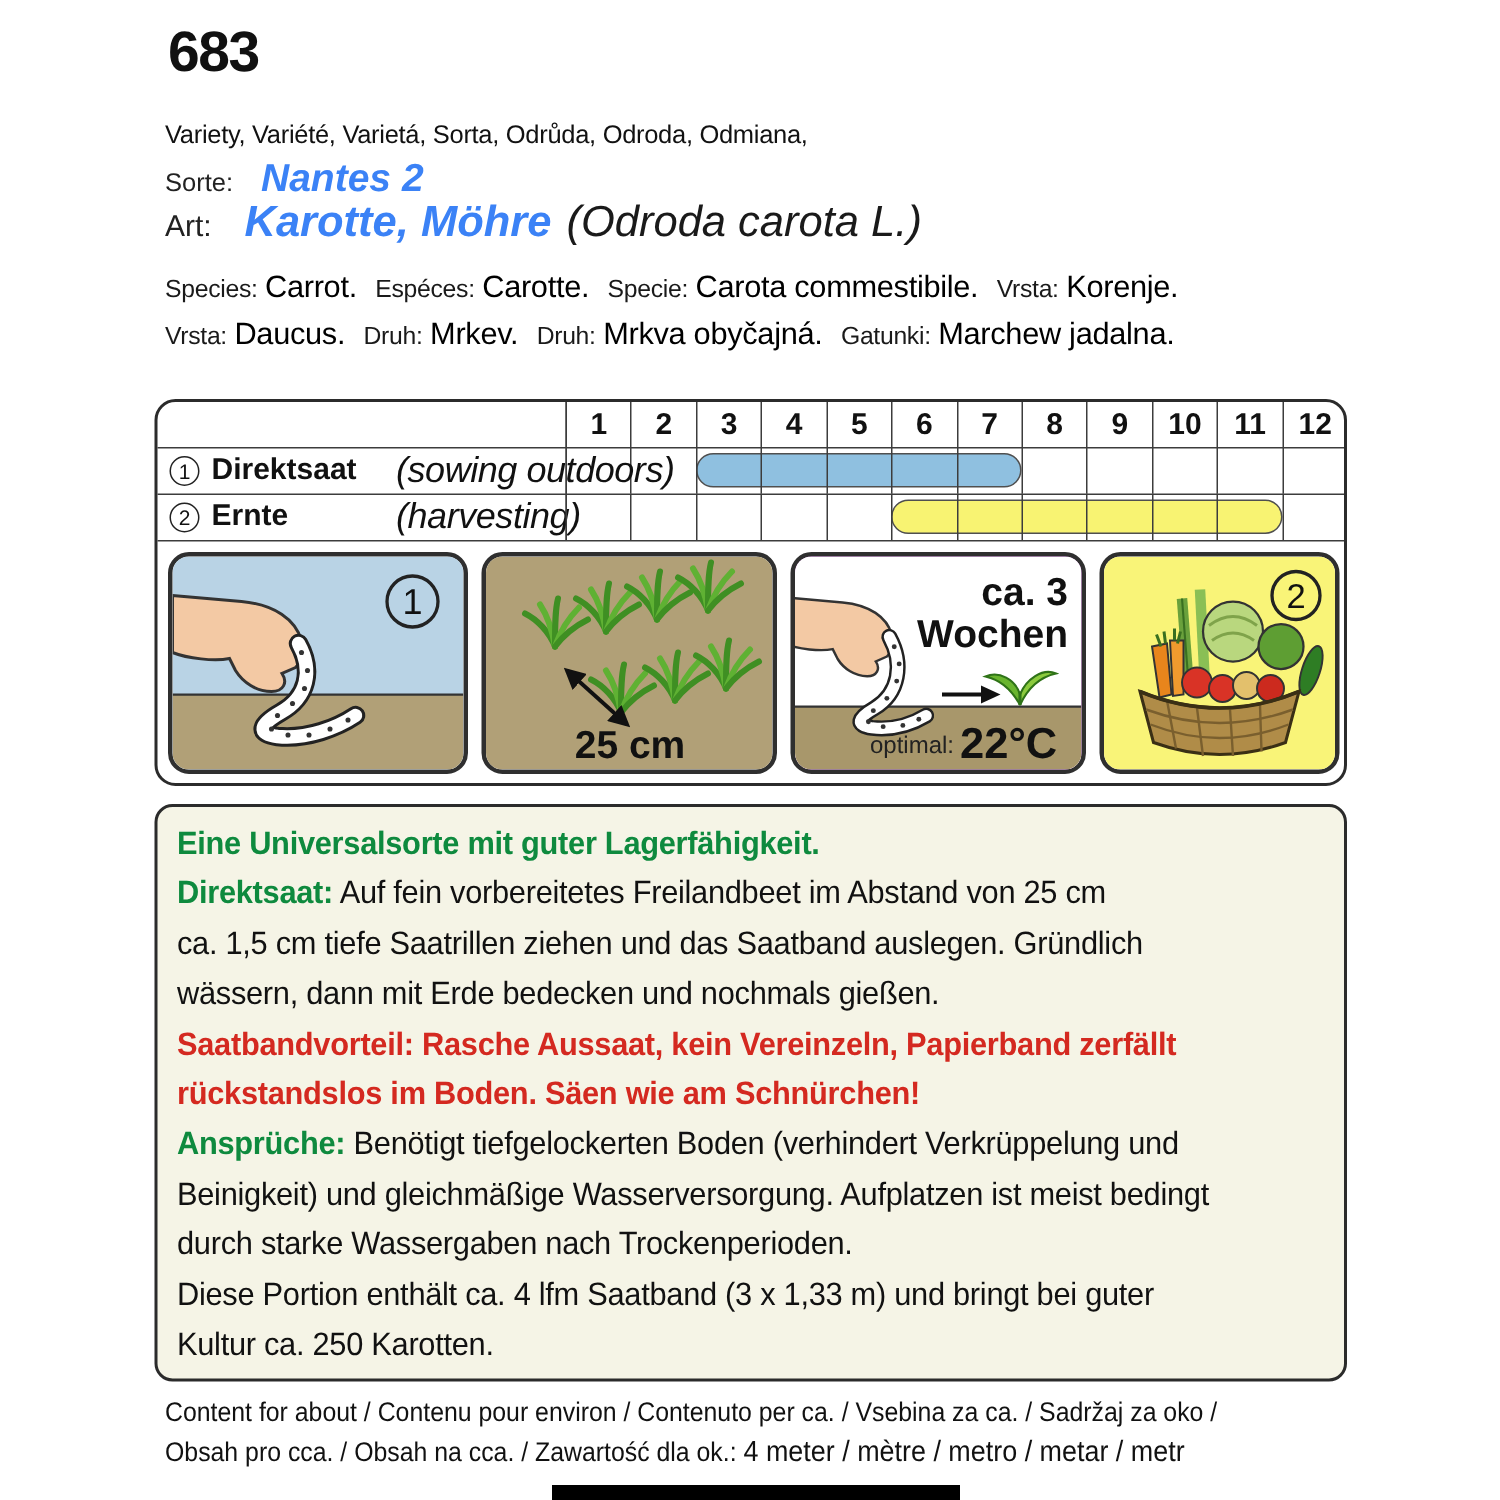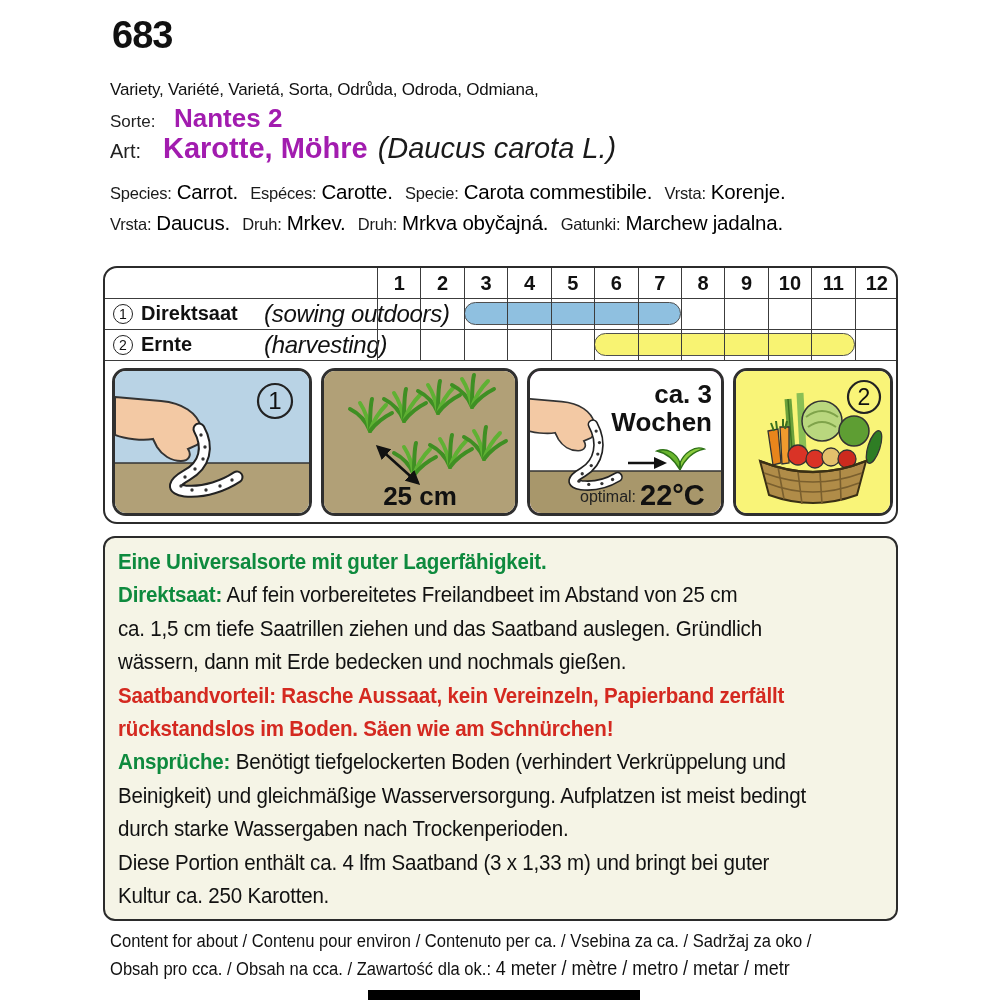--- a/index.html
+++ b/index.html
@@ -10,21 +10,21 @@
 
   
   #page-number { left:112px; top:14px; font-size:38px; font-weight:bold; letter-spacing:-1px; }
   #variety-line { left:110px; top:80px; font-size:17px; letter-spacing:-0.2px; white-space:nowrap; }
 
   .name-row { left:110px; display:flex; align-items:baseline; white-space:nowrap; }
   #sorte-row { top:103px;gap:11px; }
   #art-row { top:132px; }
   .small-label { font-size:17px; color:#222; width:53px; display:inline-block; }
   #art-row .small-label { font-size:20px; }
-  .green-big { color:#a21caf; font-weight:bold; }
+  .green-big { color:#3b82f6; font-weight:bold;font-style:italic; }
   #sorte-value { font-size:26px; }
   #art-value { font-size:29px; }
   #art-latin { font-size:29px; font-style:italic; color:#1a1a1a; margin-left:10px; font-weight:normal; }
 
   .species-row { left:110px; white-space:nowrap; letter-spacing:-0.2px; }
   #species-row-1 { top:180px; }
   #species-row-2 { top:211px; }
   .sp-lbl { font-size:16.5px; color:#1a1a1a; margin:0 5px 0 8px; }
   .sp-lbl:first-child { margin-left:0; }
   .sp-val { font-size:20.5px; font-weight:normal; color:#000; }
@@ -84,21 +84,21 @@
 <div class="abs" id="variety-line">Variety, Variété, Varietá, Sorta, Odrůda, Odroda, Odmiana,</div>
 
 <div class="abs name-row" id="sorte-row">
   <span class="small-label">Sorte:</span>
   <span class="green-big" id="sorte-value">Nantes 2</span>
 </div>
 
 <div class="abs name-row" id="art-row">
   <span class="small-label">Art:</span>
   <span class="green-big" id="art-value">Karotte, Möhre</span>
-  <span id="art-latin">(Daucus carota L.)</span>
+  <span id="art-latin">(Odroda carota L.)</span>
 </div>
 
 <div class="abs species-row" id="species-row-1">
   <span class="sp-lbl">Species:</span><span class="sp-val">Carrot.</span>
   <span class="sp-lbl">Espéces:</span><span class="sp-val">Carotte.</span>
   <span class="sp-lbl">Specie:</span><span class="sp-val">Carota commestibile.</span>
   <span class="sp-lbl">Vrsta:</span><span class="sp-val">Korenje.</span>
 </div>
 <div class="abs species-row" id="species-row-2">
   <span class="sp-lbl">Vrsta:</span><span class="sp-val">Daucus.</span>

